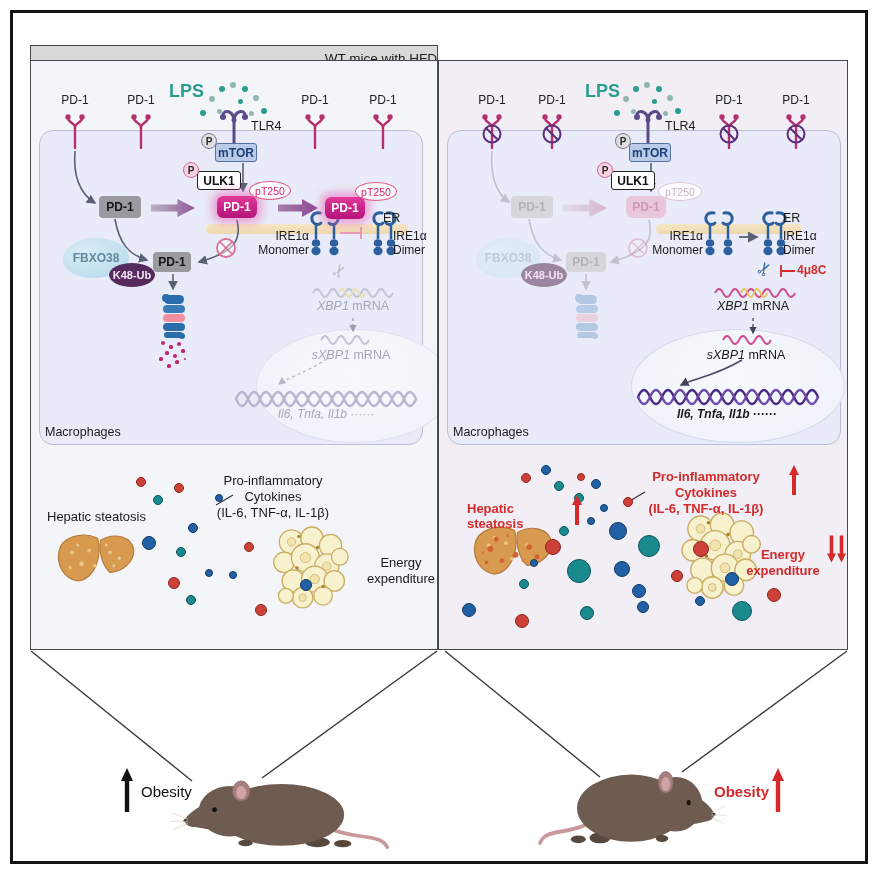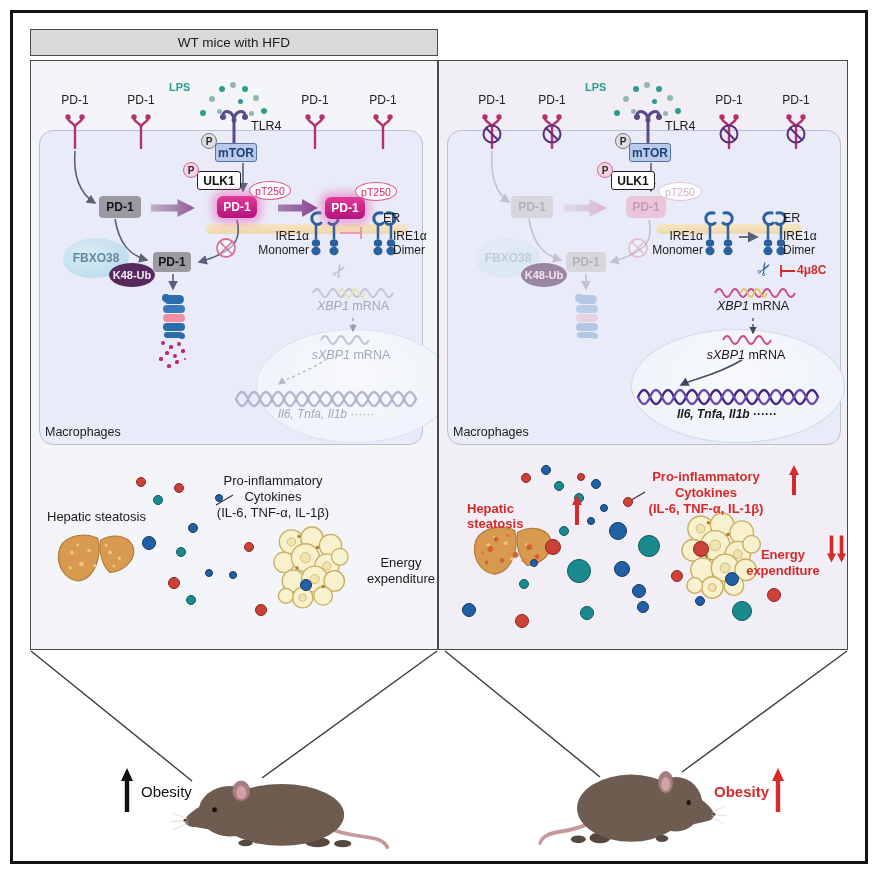--- a/index.html
+++ b/index.html
@@ -1,35 +1,35 @@
 <!DOCTYPE html>
 <html><head>
 <meta charset="utf-8">
 <style>
   html,body{margin:0;padding:0;background:#fff;}
   #canvas{position:relative;width:878px;height:878px;background:#fff;overflow:hidden;
           font-family:"Liberation Sans",sans-serif;color:#1a1a1a;}
   .frame{position:absolute;left:10px;top:10px;width:852px;height:848px;border:3px solid #141414;background:#fff;}
-  .panel-header{position:absolute;top:29px;height:27px;background:#d9d9d9;border:1.5px solid #4a4a4a;
-                display:flex;align-items:center;justify-content:center;font-size:13.5px;color:#1c1c1c;box-sizing:border-box;}
+  .panel-header{position:absolute;top:45px;height:27px;background:#d9d9d9;border:1.5px solid #4a4a4a;
+                display:flex;align-items:center;justify-content:flex-end;font-size:13.5px;color:#1c1c1c;box-sizing:border-box;}
   .panel-header sup{font-size:8px;margin:0 1px;}
   .panel-header i{margin-left:4px;}
   .pbody{position:absolute;top:60px;height:590px;border:1.5px solid #4a4a4a;box-sizing:border-box;overflow:hidden;}
   #pbodyL{left:30px;width:408px;background:#f4f5f9;}
   #pbodyR{left:438px;width:410px;background:#f2eef6;}
   .cellbox{position:absolute;left:8px;top:69px;width:384px;height:315px;background:#e9ecf8;
            border:1.3px solid #b9bfd4;border-radius:14px;box-sizing:border-box;}
   #pbodyR .cellbox{width:394px;}
   .nucleus{position:absolute;border-radius:50%;background:radial-gradient(ellipse at 50% 40%,#f7f9fd,#eef1f9);
            border:1px solid #dde2f0;}
   .psvg{position:absolute;left:0;top:0;z-index:2;}
   .lbl{position:absolute;z-index:3;line-height:1.15;}
   .rec{position:absolute;z-index:3;}
   .pd1lbl{position:absolute;width:48px;text-align:center;font-size:12px;color:#222;z-index:3;}
-  .teal{color:#2a9d8f;font-weight:bold;font-size:11px;}
+  .teal{color:#2a9d8f;font-weight:bold;font-size:18px;}
   .gbox{position:absolute;background:#9a9aa0;color:#15151a;font-size:12px;font-weight:600;border-radius:4px;
         display:flex;align-items:center;justify-content:center;z-index:4;}
   .abox{position:absolute;background:linear-gradient(180deg,#e03a9a,#b5137a);color:#fff;font-size:12px;font-weight:700;
         border-radius:6px;display:flex;align-items:center;justify-content:center;z-index:4;
         box-shadow:0 0 9px 5px rgba(236,90,182,.5);}
   .ghost-g{background:#d6d6dc !important;color:#b2b2ba !important;box-shadow:none !important;}
   .ghost-p{background:#eac6da !important;color:#cf98b8 !important;box-shadow:none !important;}
   .tagbox{position:absolute;font-size:12px;font-weight:700;border-radius:3px;display:flex;align-items:center;justify-content:center;z-index:4;box-sizing:border-box;}
   .mtor{background:#b9cbe9;border:1.5px solid #5472a8;color:#1d3f78;}
   .ulk1{background:#fff;border:1.5px solid #222;color:#111;}

